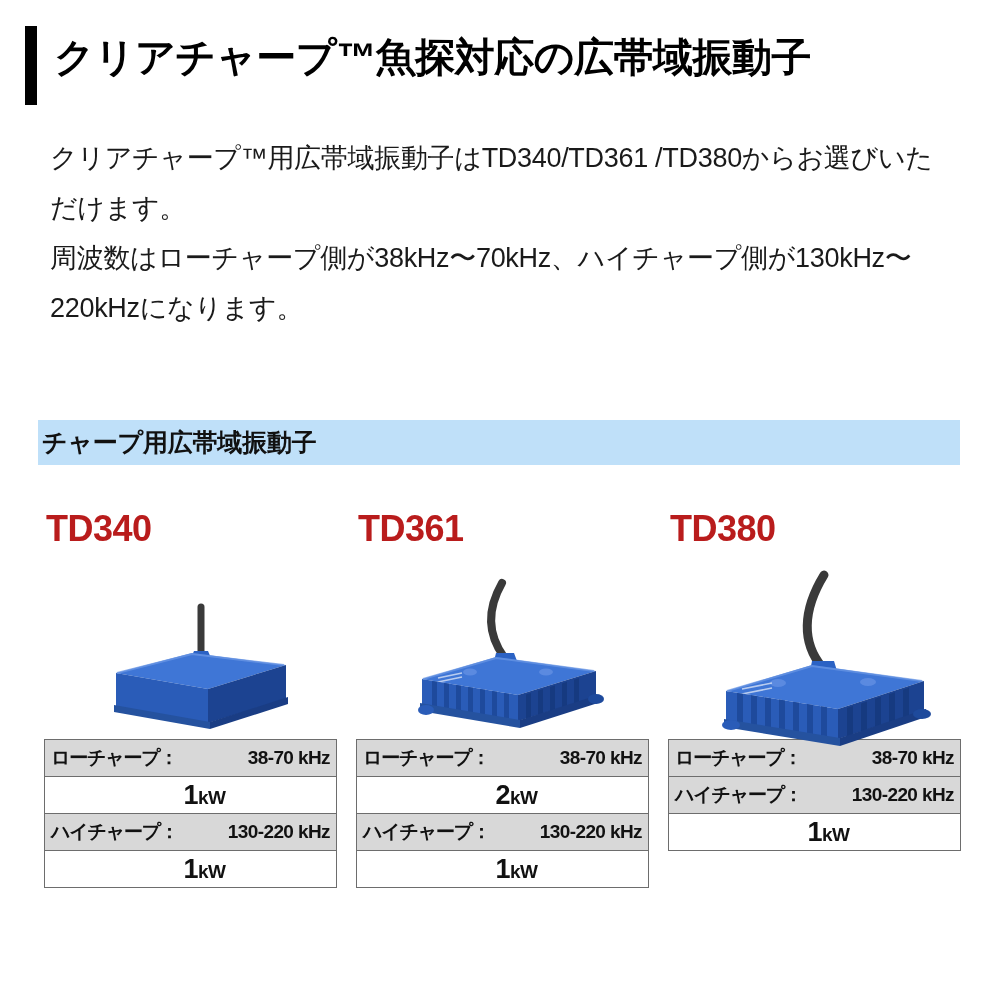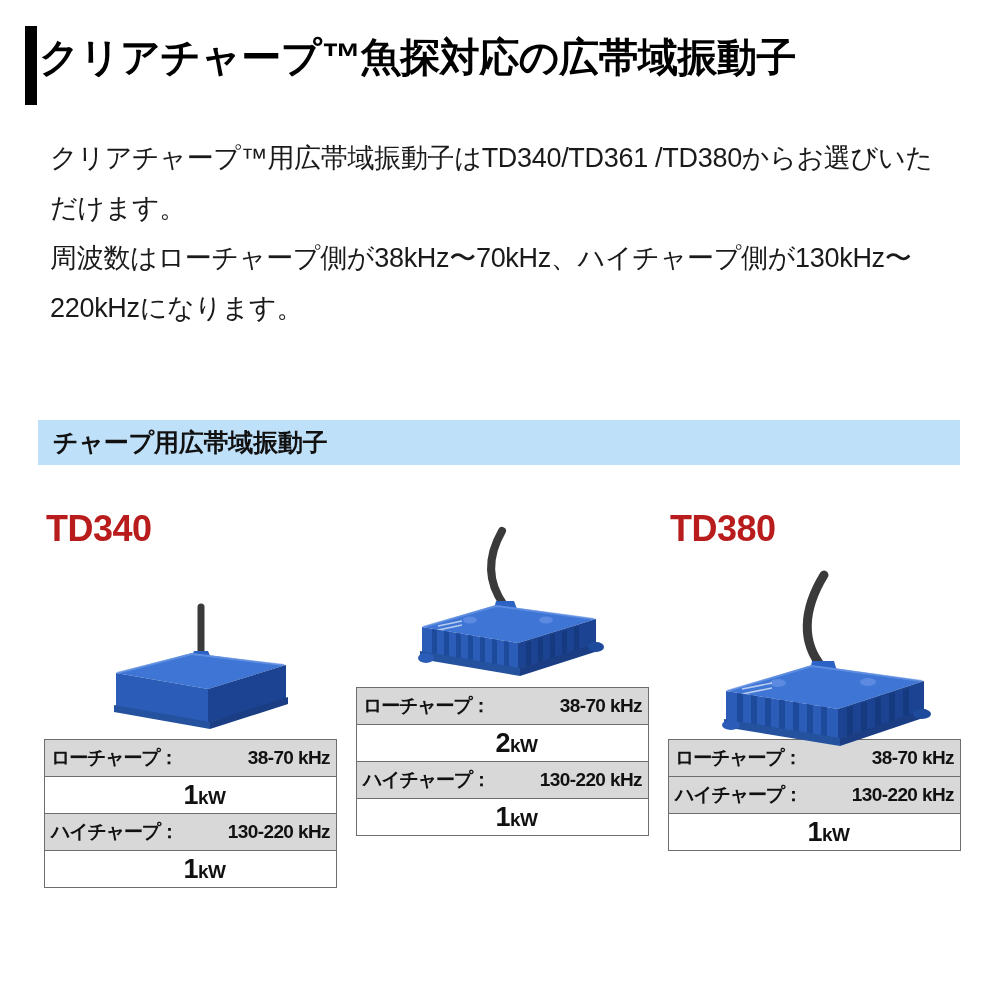--- a/index.html
+++ b/index.html
@@ -24,21 +24,21 @@
     display: flex;
     align-items: flex-start;
   }
   .title-accent {
     width: 12px;
     height: 79px;
     background: #000000;
     flex: 0 0 auto;
   }
   .page-title {
-    margin-left: 2px;
+    margin-left: 17px;
     font-size: 40px;
     font-weight: 700;
     letter-spacing: -0.5px;
     line-height: 62px;
     white-space: nowrap;
     color: #000000;
   }
 
   
   .intro {
@@ -59,21 +59,21 @@
     position: absolute;
     left: 38px;
     top: 420px;
     width: 922px;
     height: 45px;
     background: #bfe0f9;
     display: flex;
     align-items: center;
   }
   .section-band-label {
-    margin-left: 15px;
+    margin-left: 4px;
     font-size: 25px;
     font-weight: 700;
     color: #111111;
     letter-spacing: -0.2px;
   }
 
   
   .products {
     position: absolute;
     left: 0;
@@ -231,20 +231,21 @@
         <tr class="power-row">
           <td>
             <span class="num">1</span><span class="unit">kW</span>
           </td>
         </tr>
       </tbody>
     </table>
   </div>
 
   <div class="product p1">
+    <div class="product-name">TD361</div>
 
     <div class="art a1">
       <svg width="230" height="160" viewBox="0 0 230 160">
 
         <path d="M102 6 C86 34 88 58 104 80" stroke="#3a3a3a" stroke-width="8" fill="none" stroke-linecap="round"></path>
 
         <path d="M96 76 L114 76 L120 92 L92 92 Z" fill="#2b62c4"></path>
 
         <path d="M22 102 L96 80 L196 94 L118 118 Z" fill="#3f76d6"></path>
 

